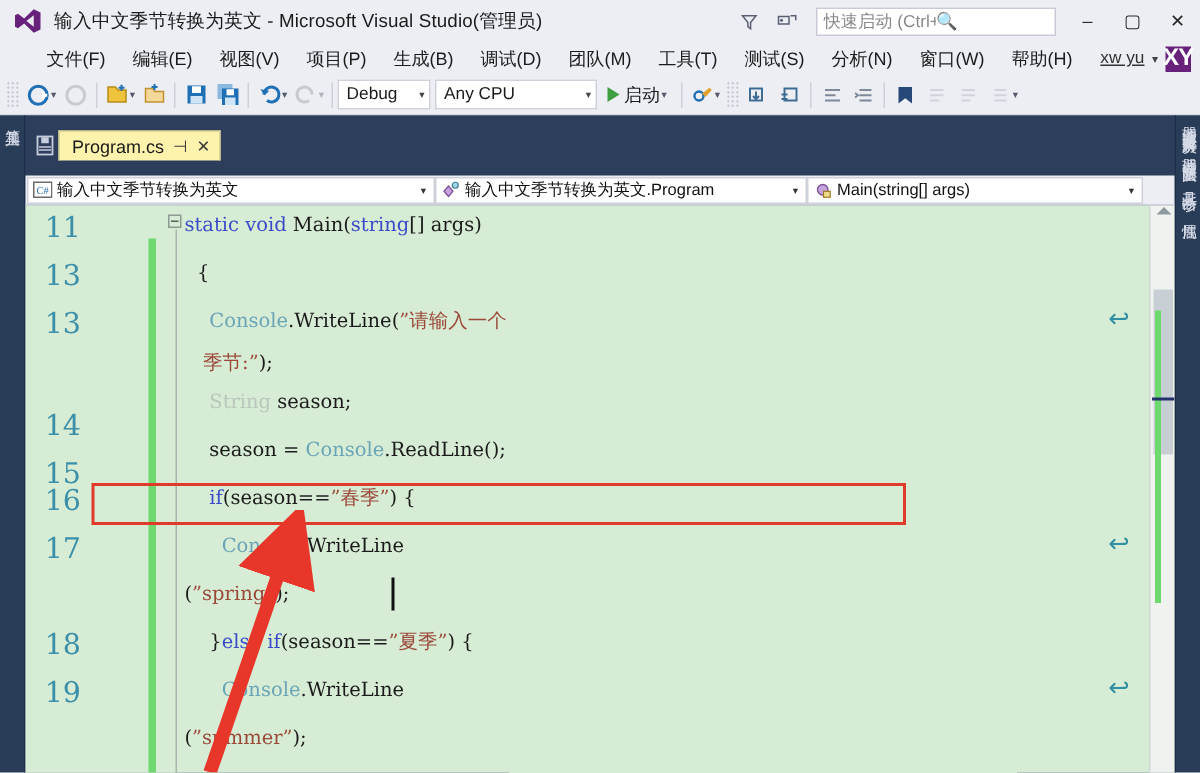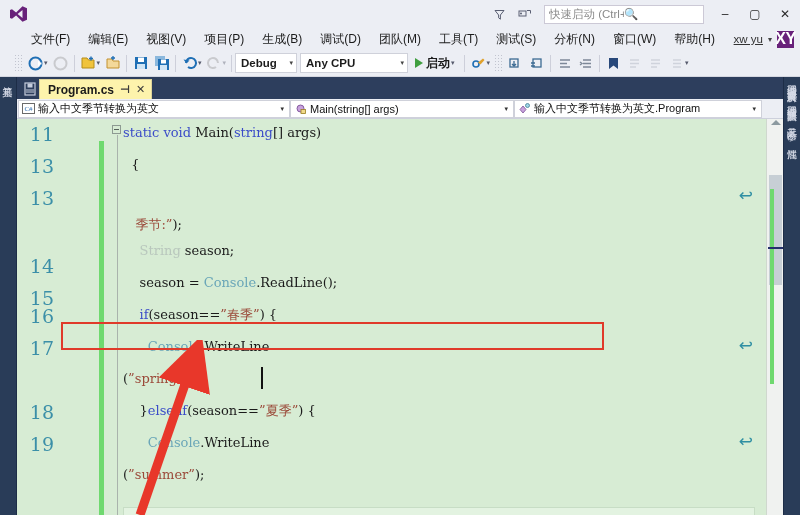--- a/index.html
+++ b/index.html
@@ -42,23 +42,22 @@
   .menu-right{ position:absolute; right:6px; top:0; height:22px; display:flex; align-items:center; gap:5px;}
   .user-name{ font-size:11.5px; color:#333;text-decoration:underline; }
   .caret{ font-size:8px; color:#444; }
   .avatar{
     width:17px;height:17px; background:#68217a; color:#fff; font-size:16px;
     display:flex;align-items:center;justify-content:center; font-weight:bold; letter-spacing:-0.5px;
   }
 
   
   .toolbar{
-    height:27px; background:#eceef4; display:flex; align-items:center; padding-left:12px;
+    height:27px; background:#eceef4; display:flex; align-items:center; padding-left:2px;
     border-bottom:1px solid #d5d7e0;
-    font-weight:bold;
   }
   .grip{ width:9px;height:18px; margin:0 2px;
     background-image:radial-gradient(#b9bcc9 35%, transparent 36%);
     background-size:3px 3px; opacity:.85;}
   .tb-btn{ width:21px;height:21px; display:flex;align-items:center;justify-content:center; position:relative;}
   .tb-sep{ width:1px;height:17px;background:#cdcfda; margin:0 3px;}
   .tb-dd{ font-size:7px;color:#55596b; margin-left:-2px; margin-right:2px;}
   .combo{
     height:20px; background:#fff; border:1px solid #cfd1da; display:flex; align-items:center;
     padding:0 3px 0 5px; font-size:11.5px; color:#1b1b1b; margin-right:3px;
@@ -86,21 +85,21 @@
     position:absolute;right:0;top:0;width:17px;height:100%;
     background:#293c58; border-left:1px solid #1d2d47;
     display:flex; flex-direction:column; align-items:center; padding-top:2px;
   }
   .right-dock .v-tab{ margin-bottom:7px; }
 
   
   .doc-well{
     position:absolute; left:17px; right:17px; top:0; bottom:0; background:#2d3e5d;
   }
-  .tabstrip{ height:22px; position:relative; display:flex; align-items:flex-end; padding-left:4px;font-weight:bold;}
+  .tabstrip{ height:40px; position:relative; display:flex; align-items:center; padding-left:4px;}
   .tab-pin-icon{ width:18px;height:20px; display:flex;align-items:center;justify-content:center;color:#cfd6e6;}
   .doc-tab{
     height:20px; background:#fdf3ac; border-top:1px solid #ded39a; border-left:1px solid #ded39a;
     border-right:1px solid #ded39a;
     display:flex;align-items:center; gap:6px; padding:0 6px 0 8px; font-size:12px; color:#1b1b1b;
   }
   .doc-tab .pin, .doc-tab .x{ font-size:11px; color:#3a3a3a; }
 
   .navbar{
     height:20px; background:#eceef4; display:flex; align-items:center; gap:0;
@@ -180,20 +179,21 @@
 <body>
 
 <div id="app">
 
   <div class="titlebar">
     <div class="vs-logo">
       <svg width="20" height="20" viewBox="0 0 20 20">
         <path d="M14.5 2.2 19 4.3v11.4l-4.5 2.1-6.4-6.2-4.1 3.2L2 13.9V6.1l2-0.9 4.1 3.2zM14.5 6.1 9.6 10l4.9 3.9z" fill="#68217a"></path>
       </svg>
     </div>
+    <div class="title-text">输入中文季节转换为英文 - Microsoft Visual Studio(管理员)</div>
 
     <div class="title-right">
       <div class="tb-icon">
         <svg width="13" height="13" viewBox="0 0 13 13">
             <path d="M2 2.5h9L7.4 7v4.2L5.6 9.8V7z" fill="none" stroke="#5a5f73" stroke-width="1"></path>
           </svg>
       </div>
       <div class="tb-icon">
         <svg width="14" height="13" viewBox="0 0 14 13">
           <rect x="1" y="3" width="7" height="5" fill="none" stroke="#5a5f73" stroke-width="1"></rect>
@@ -401,38 +401,38 @@
         <div class="nav-combo" id="navProject">
           <span class="nav-ic">
             <svg width="13" height="13" viewBox="0 0 13 13">
                 <rect x="0.5" y="1.5" width="12" height="10" fill="#fff" stroke="#6a6a6a" stroke-width="1"></rect>
                 <text x="6.5" y="9" font-size="7" text-anchor="middle" fill="#2b6cb0" font-family="serif">C#</text>
               </svg>
           </span>
           <span>输入中文季节转换为英文</span>
           <span class="nv-arrow">▾</span>
         </div>
+        <div class="nav-combo" id="navType">
+          <span class="nav-ic">
+            <svg width="13" height="13" viewBox="0 0 13 13">
+                <path d="M2 7.5 5 4l3 3.5-3 3.5z" fill="#c8a2dd" stroke="#7a4f96" stroke-width=".8"></path>
+                <circle cx="9.5" cy="3.5" r="2" fill="#9fd6e8" stroke="#3d7c94" stroke-width=".8"></circle>
+              </svg>
+          </span>
+          <span>输入中文季节转换为英文.Program</span>
+          <span class="nv-arrow">▾</span>
+        </div>
         <div class="nav-combo" id="navMember">
           <span class="nav-ic">
             <svg width="13" height="13" viewBox="0 0 13 13">
                 <path d="M3 6.5a3.5 3.5 0 0 1 7 0 3.5 3.5 0 0 1-7 0z" fill="#c8a2dd" stroke="#7a4f96" stroke-width=".9"></path>
                 <rect x="7" y="7.5" width="4.5" height="4" fill="#f0d98b" stroke="#9a7d1e" stroke-width=".8"></rect>
               </svg>
           </span>
           <span>Main(string[] args)</span>
-          <span class="nv-arrow">▾</span>
-        </div>
-        <div class="nav-combo" id="navType">
-          <span class="nav-ic">
-            <svg width="13" height="13" viewBox="0 0 13 13">
-                <path d="M2 7.5 5 4l3 3.5-3 3.5z" fill="#c8a2dd" stroke="#7a4f96" stroke-width=".8"></path>
-                <circle cx="9.5" cy="3.5" r="2" fill="#9fd6e8" stroke="#3d7c94" stroke-width=".8"></circle>
-              </svg>
-          </span>
-          <span>输入中文季节转换为英文.Program</span>
           <span class="nv-arrow">▾</span>
         </div>
       </div>
 
       <div class="editor">
 
         <div class="gutter">
           <div class="ln" style="top:4px">11</div>
           <div class="ln" style="top:36px">13</div>
           <div class="ln" style="top:68px">13</div>
@@ -449,20 +449,21 @@
             <div class="fold-box"></div>
             <div class="fold-line"></div>
           </div>
         </div>
 
         <div class="cur-line" style="top:388px"></div>
 
         <div class="code-layer">
           <div class="cl" style="top:4px"><span class="kw">static</span><span class="pl"> </span><span class="kw">void</span><span class="pl"> Main(</span><span class="kw">string</span><span class="pl">[] args)</span></div>
           <div class="cl" style="top:36px"><span class="pl">  {</span></div>
+          <div class="cl" style="top:68px"><span class="pl">    </span><span class="cls">Console</span><span class="pl">.WriteLine(</span><span class="str">”请输入一个</span></div>
           <div class="cl" style="top:96px"><span class="pl">   </span><span class="str">季节:”</span><span class="pl">);</span></div>
           <div class="cl" style="top:122px"><span class="pl">    </span><span class="typ">String</span><span class="pl"> season;</span></div>
           <div class="cl" style="top:154px"><span class="pl">    season = </span><span class="cls">Console</span><span class="pl">.ReadLine();</span></div>
           <div class="cl" style="top:218px"><span class="pl">      </span><span class="cls">Console</span><span class="pl">.WriteLine</span></div>
           <div class="cl" style="top:186px"><span class="pl">    </span><span class="kw">if</span><span class="pl">(season==</span><span class="str">”春季”</span><span class="pl">) {</span></div>
 
           <div class="cl" style="top:250px"><span class="pl">(</span><span class="str">”spring”</span><span class="pl">);</span></div>
           <div class="cl" style="top:282px"><span class="pl">    }</span><span class="kw">else</span><span class="pl"> </span><span class="kw">if</span><span class="pl">(season==</span><span class="str">”夏季”</span><span class="pl">) {</span></div>
           <div class="cl" style="top:314px"><span class="pl">      </span><span class="cls">Console</span><span class="pl">.WriteLine</span></div>
           <div class="cl" style="top:346px"><span class="pl">(</span><span class="str">”summer”</span><span class="pl">);</span></div>

